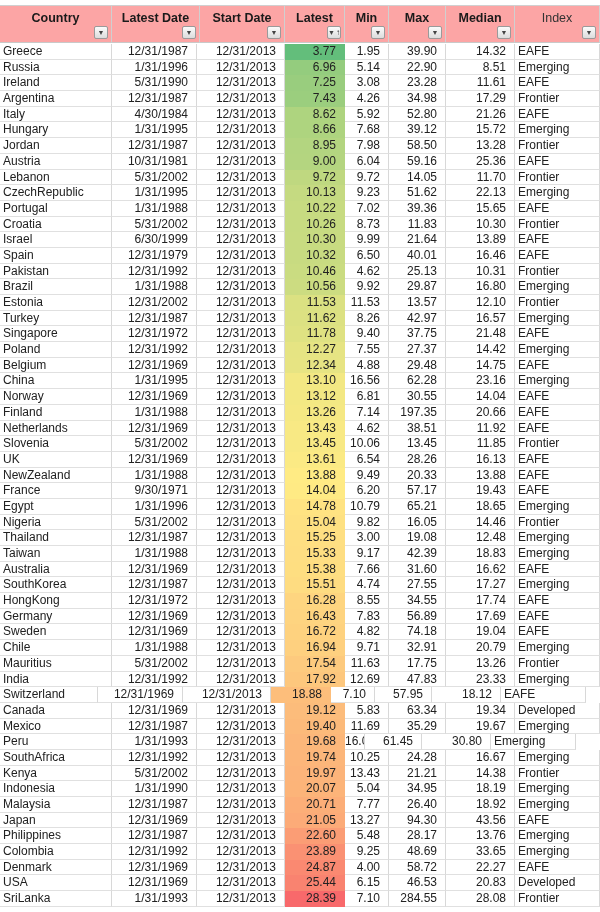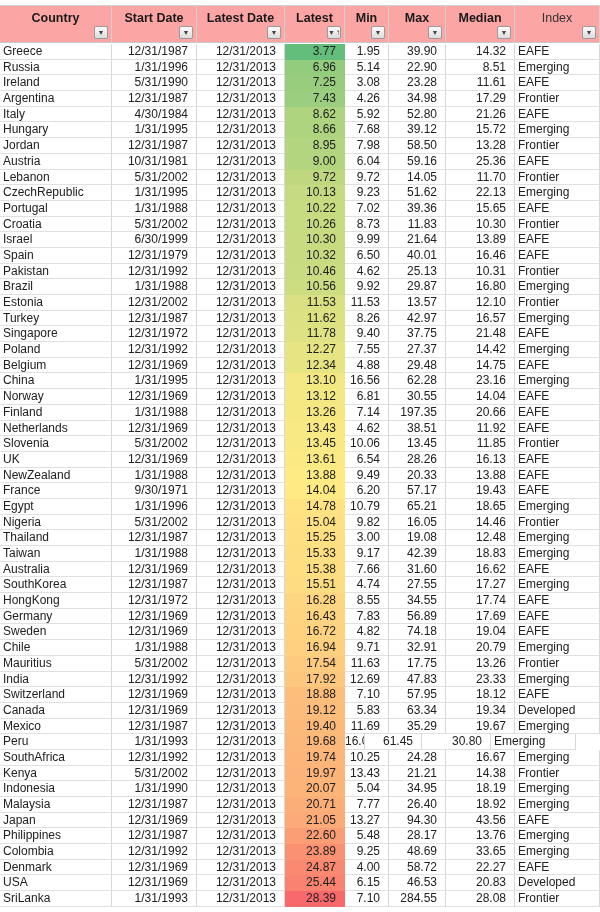--- a/index.html
+++ b/index.html
@@ -42,28 +42,28 @@
 <body>
 
 <div id="sheet">
     <div class="hrow">
       <div class="hcell" style="width: 112px;">
         <span class="hlabel">Country</span>
         <div class="fbtn">
           <span>▼</span>
         </div>
       </div>
+      <div class="hcell" style="width: 88px;">
+        <span class="hlabel">Latest Date</span>
+        <div class="fbtn">
+          <span>▼</span>
+        </div>
+      </div>
       <div class="hcell" style="width: 85px;">
         <span class="hlabel">Start Date</span>
-        <div class="fbtn">
-          <span>▼</span>
-        </div>
-      </div>
-      <div class="hcell" style="width: 88px;">
-        <span class="hlabel">Latest Date</span>
         <div class="fbtn">
           <span>▼</span>
         </div>
       </div>
       <div class="hcell" style="width: 60px;">
         <span class="hlabel">Latest</span>
         <div class="fbtn">
           <span>▼</span>
           <span class="sort-up">↑</span>
         </div>
@@ -497,21 +497,21 @@
       <div class="dcell left" style="width: 112px;">India</div>
       <div class="dcell right" style="width: 85px;">12/31/1992</div>
       <div class="dcell right" style="width: 88px;">12/31/2013</div>
       <div class="dcell right heat" style="width: 60px; background: rgb(253, 199, 125); padding-right: 9px;">17.92</div>
       <div class="dcell right" style="width: 44px;">12.69</div>
       <div class="dcell right" style="width: 57px;">47.83</div>
       <div class="dcell right" style="width: 69px;">23.33</div>
       <div class="dcell left" style="width: 85px;">Emerging</div>
     </div>
     <div class="drow">
-      <div class="dcell left" style="width: 112px;">Switzerland</div>
+      <div class="dcell left" style="width: 98px;">Switzerland</div>
       <div class="dcell right" style="width: 85px;">12/31/1969</div>
       <div class="dcell right" style="width: 88px;">12/31/2013</div>
       <div class="dcell right heat" style="width: 60px; background: rgb(253, 190, 123); padding-right: 9px;">18.88</div>
       <div class="dcell right" style="width: 44px;">7.10</div>
       <div class="dcell right" style="width: 57px;">57.95</div>
       <div class="dcell right" style="width: 69px;">18.12</div>
       <div class="dcell left" style="width: 85px;">EAFE</div>
     </div>
     <div class="drow">
       <div class="dcell left" style="width: 112px;">Canada</div>

